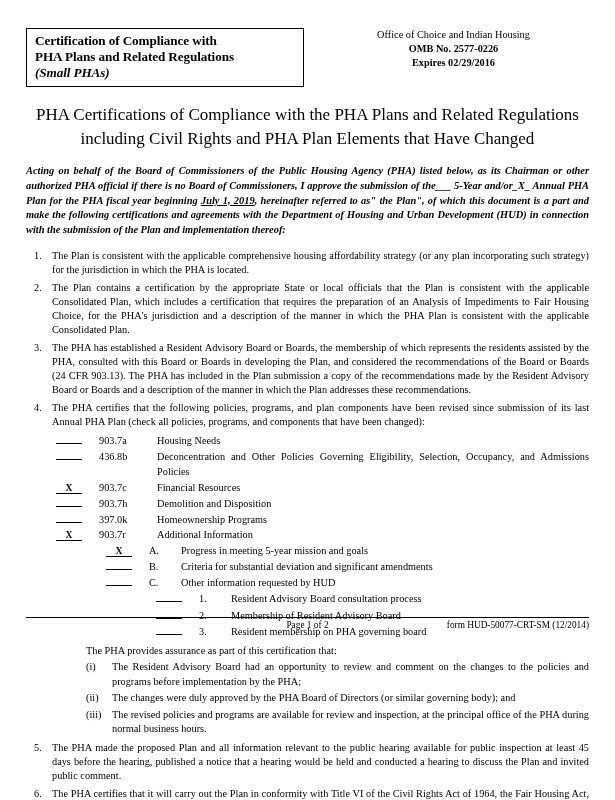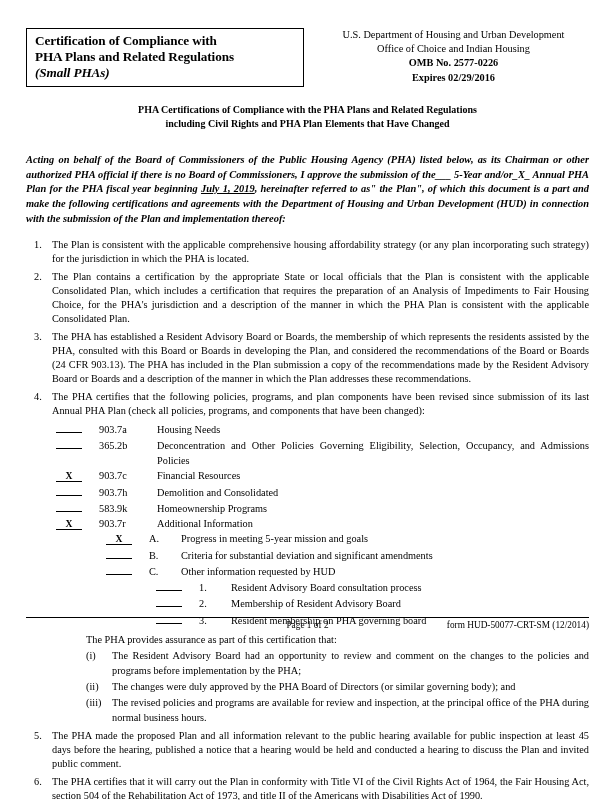--- a/index.html
+++ b/index.html
@@ -53,25 +53,25 @@
     font-size: 10.3px;
     line-height: 1.38;
   }
   .agency .b {
     font-weight: bold;
   }
 
   
   .doc-title {
     text-align: center;
-    font-weight: bold;
-    font-size: 10px;
+    font-weight: normal;
+    font-size: 17px;
     line-height: 1.38;
     margin-top: 16px;
-    margin-bottom: 22px;
+    margin-bottom: 14px;
   }
 
   
   .intro {
     font-style: italic;
     font-weight: bold;
     font-size: 10.4px;
     line-height: 1.42;
     text-align: justify;
     margin-bottom: 11px;
@@ -192,21 +192,20 @@
 
 <div class="page">
 
   <div class="header">
     <div class="title-box">
       <div class="ln">Certification of Compliance with</div>
       <div class="ln">PHA Plans and Related Regulations</div>
       <div class="ln italic">(Small PHAs)</div>
     </div>
     <div class="agency">
-      <div>U.S. Department of Housing and Urban Development</div>
       <div>Office of Choice and Indian Housing</div>
       <div class="b">OMB No. 2577-0226</div>
       <div class="b">Expires 02/29/2016</div>
     </div>
   </div>
 
   <div class="doc-title">
     <div>PHA Certifications of Compliance with the PHA Plans and Related Regulations</div>
     <div>including Civil Rights and PHA Plan Elements that Have Changed</div>
   </div>
@@ -223,36 +222,36 @@
       <span>The PHA certifies that the following policies, programs, and plan components have been revised since submission of its last Annual PHA Plan (check all policies, programs, and components that have been changed):</span>
 
       <div class="checklines">
         <div class="ckline">
           <span class="mark"></span>
           <span class="code">903.7a</span>
           <span class="txt">Housing Needs</span>
         </div>
         <div class="ckline">
           <span class="mark"></span>
-          <span class="code">365.2b</span>
+          <span class="code">436.8b</span>
           <span class="txt">Deconcentration and Other Policies Governing Eligibility, Selection, Occupancy, and Admissions Policies</span>
         </div>
         <div class="ckline">
           <span class="mark">X</span>
           <span class="code">903.7c</span>
           <span class="txt">Financial Resources</span>
         </div>
         <div class="ckline">
           <span class="mark"></span>
           <span class="code">903.7h</span>
-          <span class="txt">Demolition and Consolidated</span>
-        </div>
-        <div class="ckline">
-          <span class="mark"></span>
-          <span class="code">583.9k</span>
+          <span class="txt">Demolition and Disposition</span>
+        </div>
+        <div class="ckline">
+          <span class="mark"></span>
+          <span class="code">397.0k</span>
           <span class="txt">Homeownership Programs</span>
         </div>
         <div class="ckline">
           <span class="mark">X</span>
           <span class="code">903.7r</span>
           <span class="txt">Additional Information</span>
         </div>
 
         <div class="ckline sub2">
           <span class="mark">X</span>

